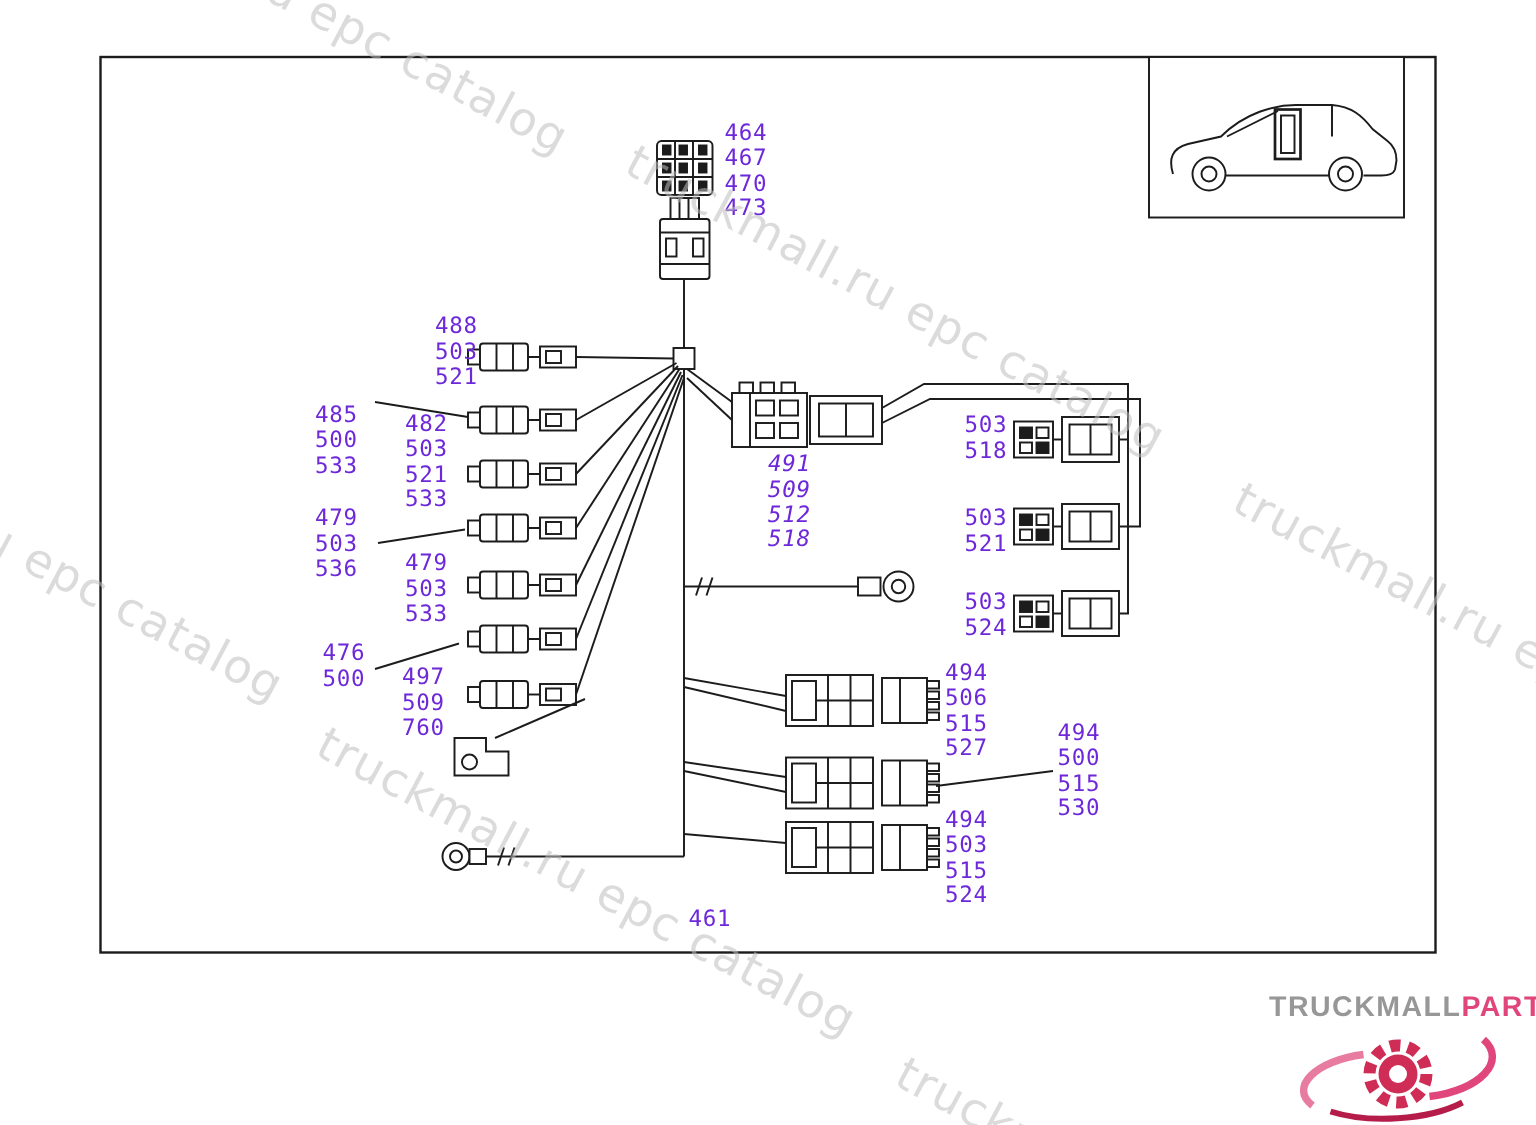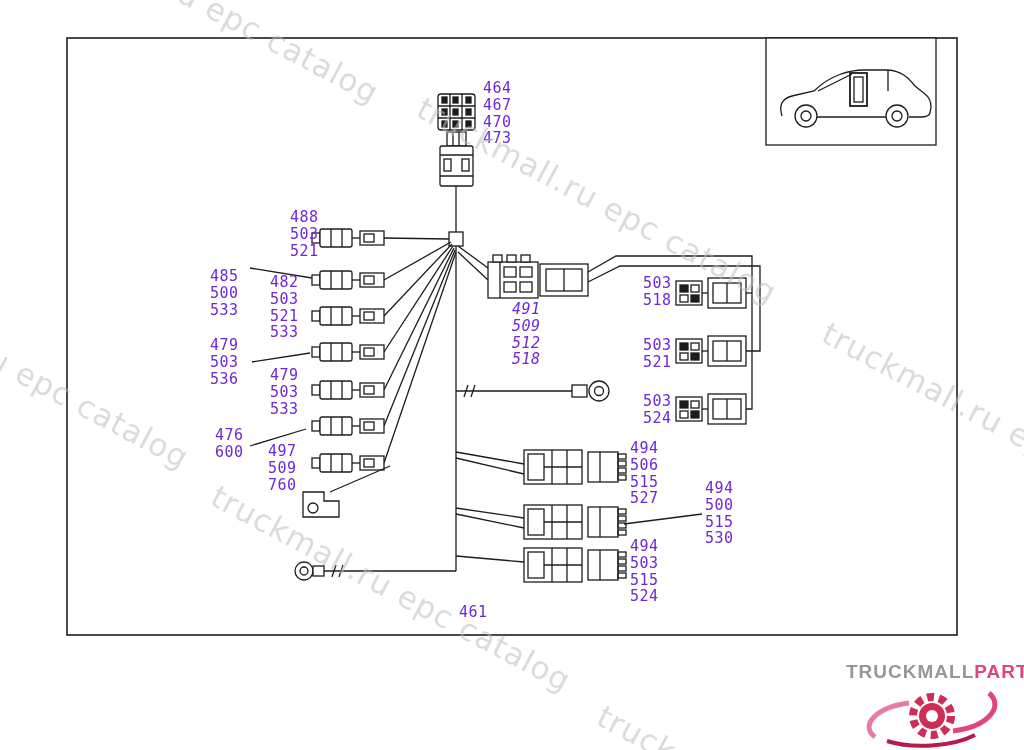--- a/index.html
+++ b/index.html
@@ -303,21 +303,21 @@
 503
 521
 533</div>
   <div class="plabel" style="left:210px; top:337px;">479
 503
 536</div>
   <div class="plabel" style="left:270px; top:367px;">479
 503
 533</div>
   <div class="plabel" style="left:215px; top:427px;">476
-600</div>
+500</div>
   <div class="plabel" style="left:268px; top:443px;">497
 509
 760</div>
   <div class="plabel" style="left:512px; top:301px;font-style:italic;">491
 509
 512
 518</div>
   <div class="plabel" style="left:643px; top:275px;">503
 518</div>
   <div class="plabel" style="left:643px; top:337px;">503

